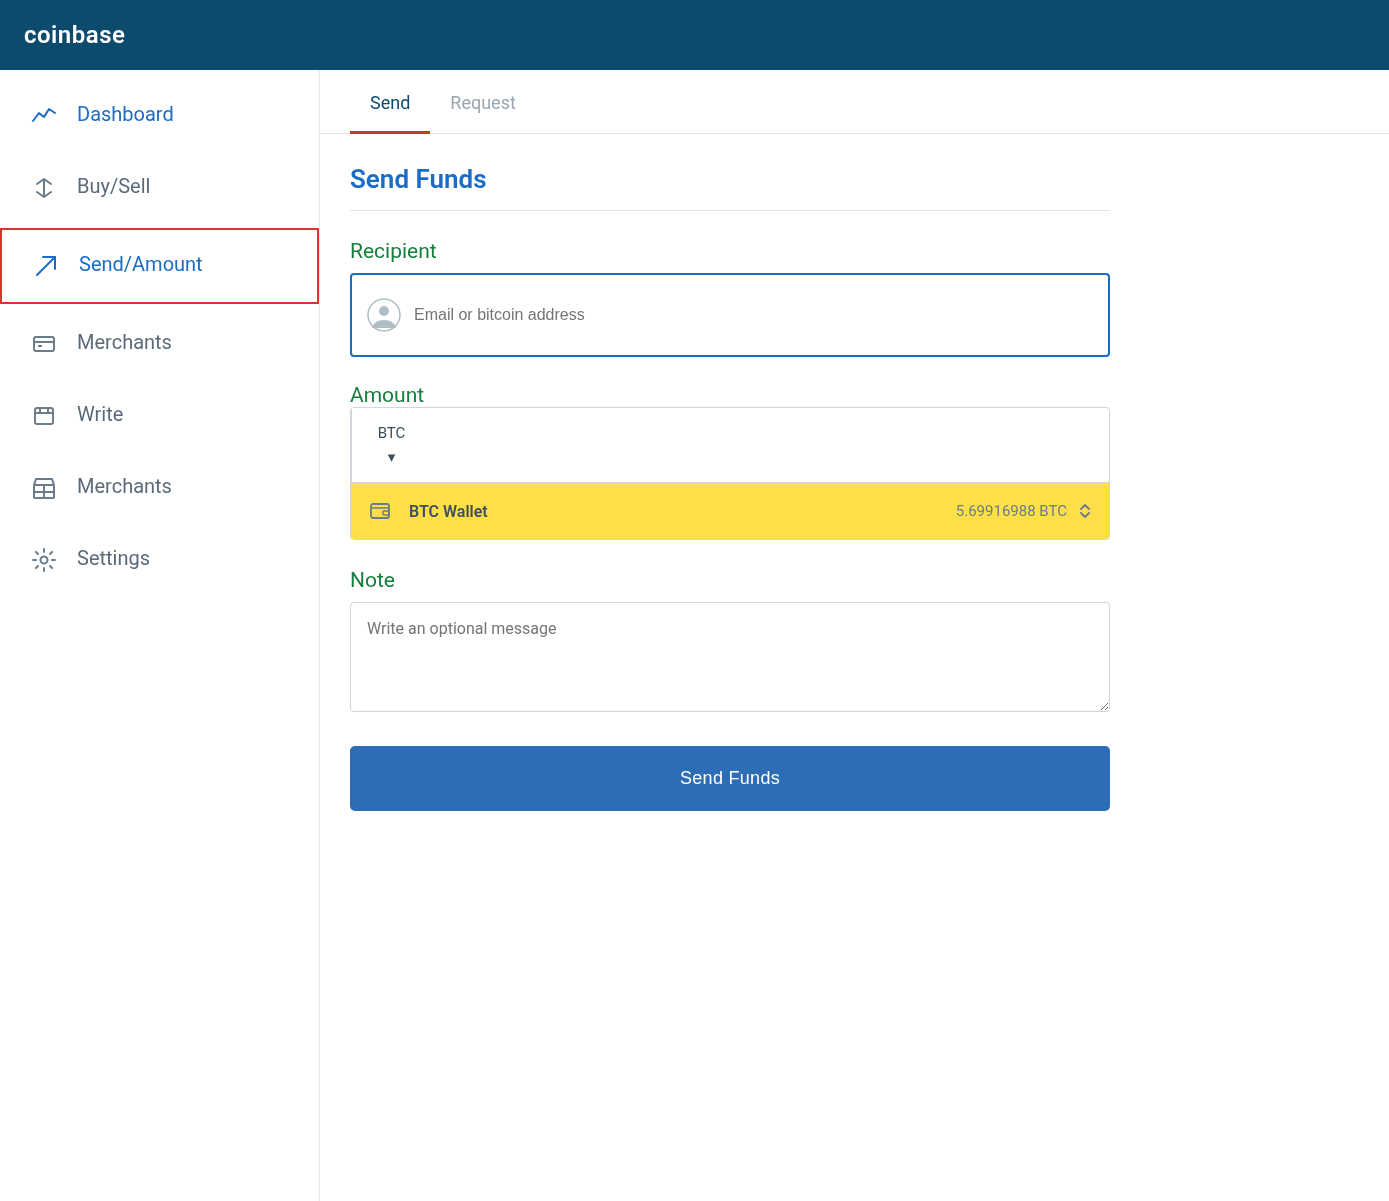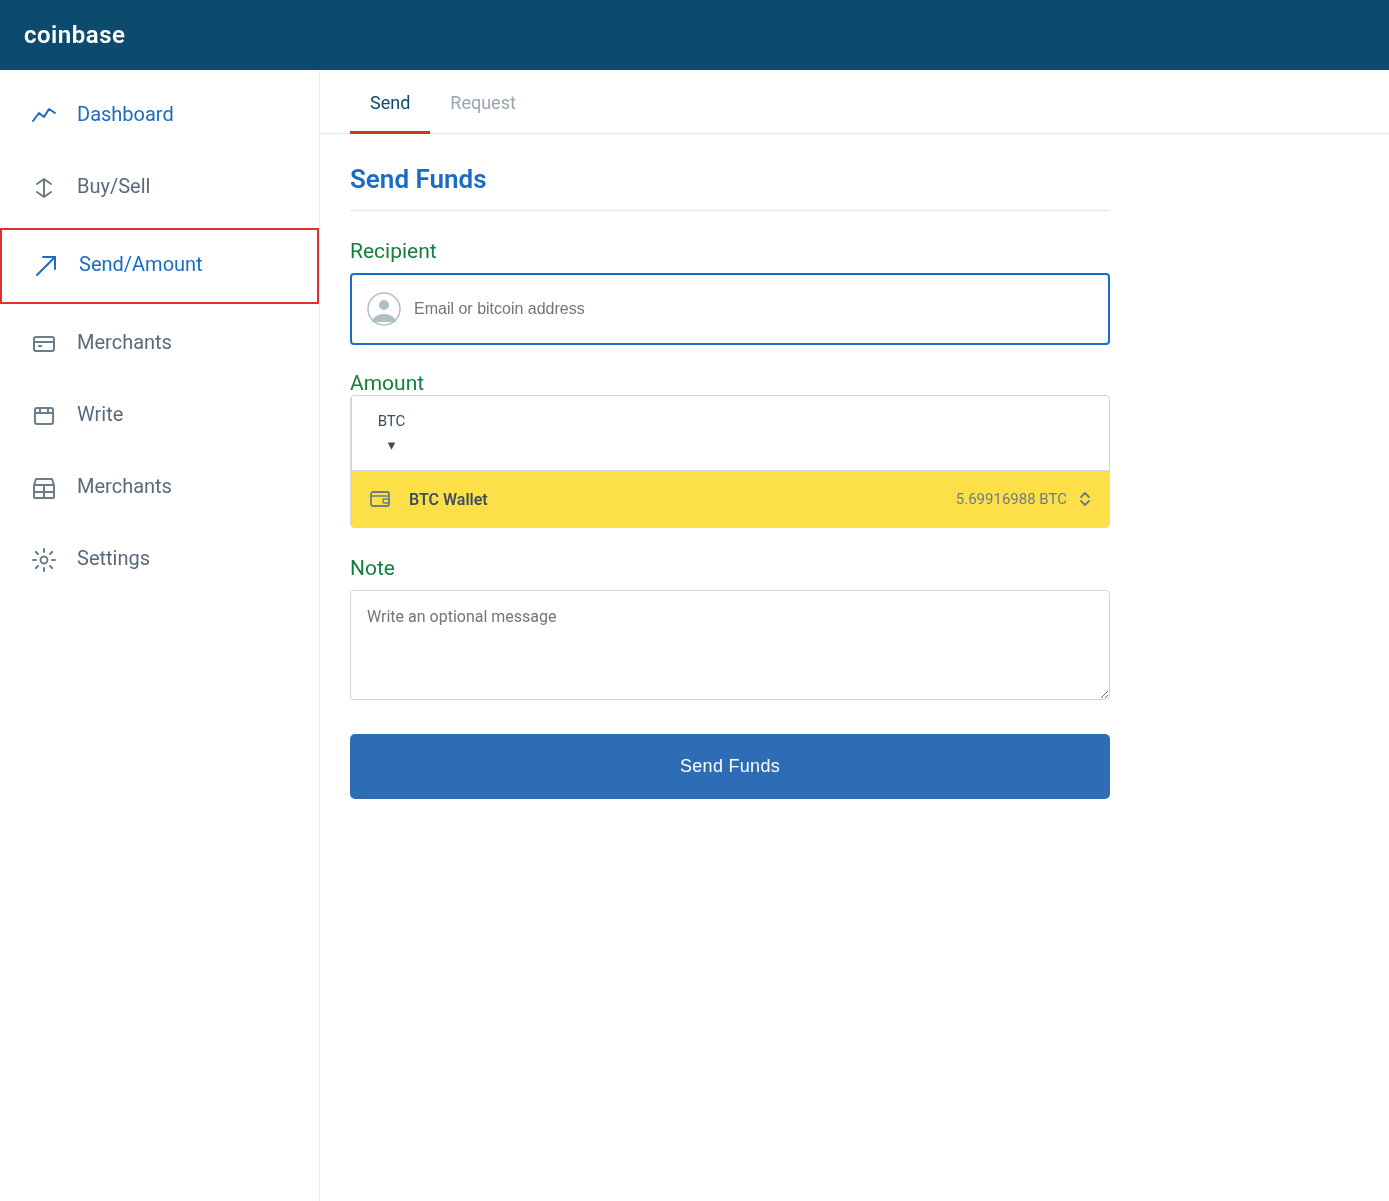--- a/index.html
+++ b/index.html
@@ -123,21 +123,21 @@
       margin-bottom: 10px;
       font-weight: 400;
     }
 
     
     .recipient-input-wrapper {
       display: flex;
       align-items: center;
       border: 2px solid #1a6cc4;
       border-radius: 4px;
-      padding: 16px 14px;
+      padding: 22px 14px;
       margin-bottom: 26px;
       background: #fff;
     }
     .recipient-icon {
       width: 36px;
       height: 36px;
       margin-right: 12px;
       flex-shrink: 0;
       display: flex;
       align-items: center;

